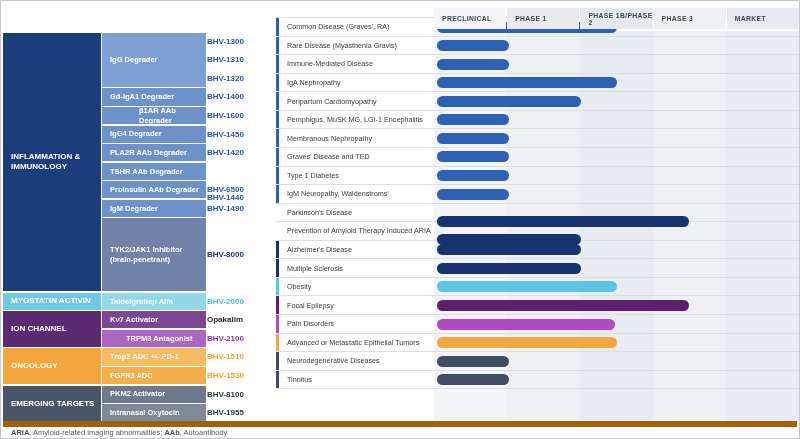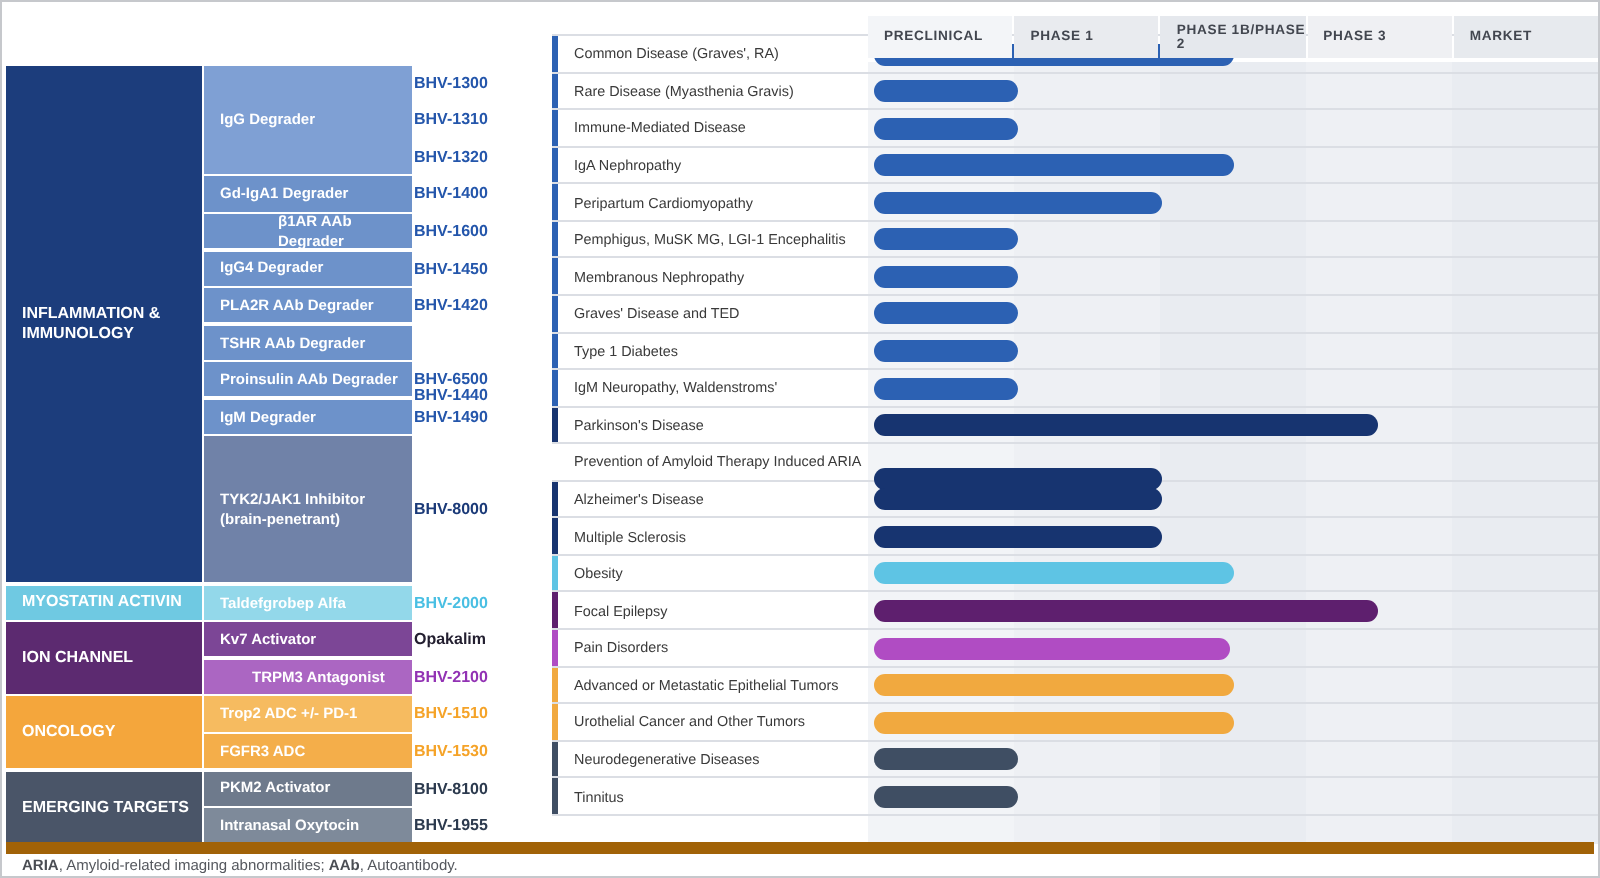--- a/index.html
+++ b/index.html
@@ -239,21 +239,21 @@
           <div class="bar" title="Phase 1" style="width: 72px; background: rgb(44, 97, 179);"></div>
         </div>
       </div>
       <div class="row" style="height: 18.5714px;">
         <div class="row-tick" style="background: rgb(44, 97, 179);"></div>
         <div class="row-label">IgM Neuropathy, Waldenstroms'</div>
         <div class="row-chart">
           <div class="bar" title="Phase 1" style="width: 72px; background: rgb(44, 97, 179);"></div>
         </div>
       </div>
-      <div class="row" style="height: 18.5714px;">
+      <div class="row" style="height: 18.5714px; align-items: center;">
         <div class="row-tick" style="background: rgb(23, 52, 112);"></div>
         <div class="row-label">Parkinson's Disease</div>
         <div class="row-chart">
           <div class="bar" title="Phase 3" style="width: 252px; background: rgb(23, 52, 112);"></div>
         </div>
       </div>
       <div class="row" style="height: 18.5714px; align-items: center;">
         <div class="row-tick" style="background: rgb(23, 52, 112);"></div>
         <div class="row-label">Prevention of Amyloid Therapy Induced ARIA</div>
         <div class="row-chart">
@@ -296,27 +296,20 @@
         </div>
       </div>
       <div class="row" style="height: 18.5714px;">
         <div class="row-tick" style="background: rgb(241, 169, 63);"></div>
         <div class="row-label">Advanced or Metastatic Epithelial Tumors</div>
         <div class="row-chart">
           <div class="bar" title="Phase 1b/2" style="width: 180px; background: rgb(241, 169, 63);"></div>
         </div>
       </div>
       <div class="row" style="height: 18.5714px;">
-        <div class="row-tick" style="background: rgb(241, 169, 63);"></div>
-        <div class="row-label">Urothelial Cancer and Other Tumors</div>
-        <div class="row-chart">
-          <div class="bar" title="Phase 1b/2" style="width: 180px; background: rgb(241, 169, 63);"></div>
-        </div>
-      </div>
-      <div class="row" style="height: 18.5714px;">
         <div class="row-tick" style="background: rgb(63, 78, 99);"></div>
         <div class="row-label">Neurodegenerative Diseases</div>
         <div class="row-chart">
           <div class="bar" title="Phase 1" style="width: 72px; background: rgb(63, 78, 99);"></div>
         </div>
       </div>
       <div class="row" style="height: 18.5714px;">
         <div class="row-tick" style="background: rgb(63, 78, 99);"></div>
         <div class="row-label">Tinnitus</div>
         <div class="row-chart">

